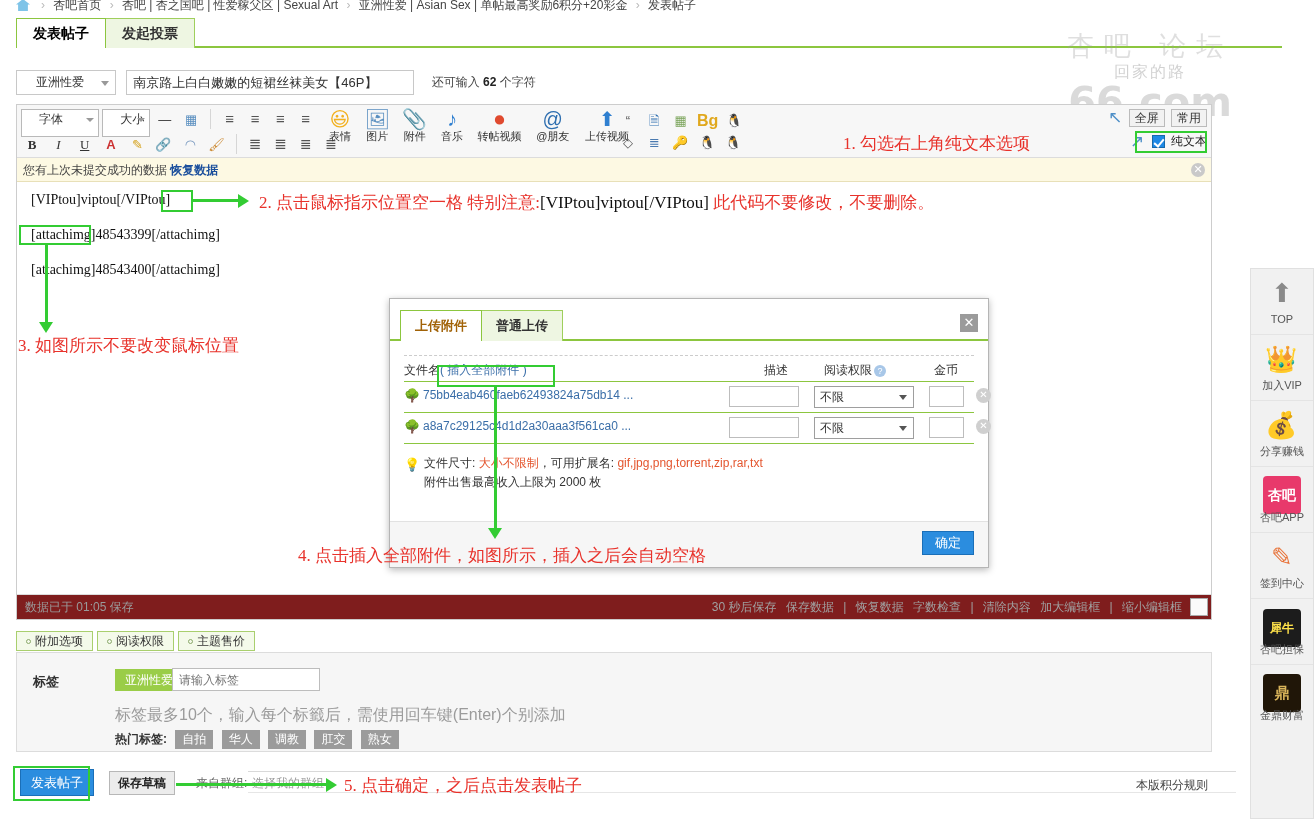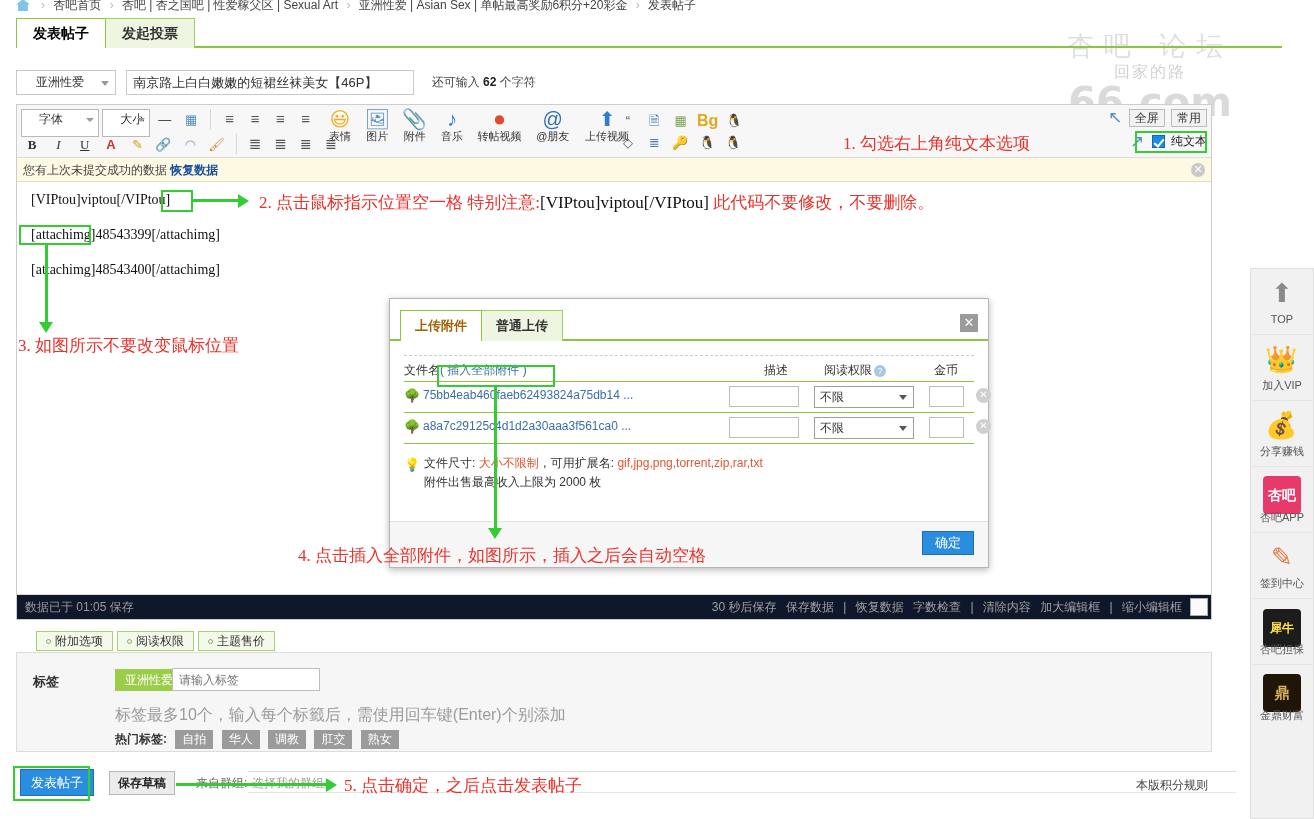--- a/index.html
+++ b/index.html
@@ -140,29 +140,29 @@
 
   .editarea {
     position: relative; height: 410px; background: #fff; padding: 10px 8px;
     font-family: "Liberation Serif", "DejaVu Serif", serif; font-size: 14px; color: #111;
     overflow: hidden;
   }
   .codeline { margin: 0 0 19px 6px; line-height: 16px; white-space: nowrap; }
 
   .statusbar {
     position:absolute; left:0; bottom:0; width:100%; height:25px; line-height:24px;
-    background:#0f172a; border-top:1px solid #dcdcdc; font-size:12px; color:#9a9a9a;
+    background:#7f1d1d; border-top:1px solid #dcdcdc; font-size:12px; color:#9a9a9a;
     padding-left:8px;
   }
   .statusbar .right { position:absolute; right:26px; top:0; color:#a0a0a0; }
   .statusbar .right i { font-style:normal; padding:0 3px; }
   .sb-icon { position:absolute; right:3px; top:3px; width:18px;height:18px;border:1px solid #aaa;background:#fafafa; }
 
   
-  .opt-tabs { position: absolute; left: 16px; top: 631px; height:36px;margin-left:20px; }
+  .opt-tabs { position: absolute; left: 16px; top: 631px; height:36px; }
   .opt-tab {
     float:left; height:20px; line-height:19px; padding:0 9px; font-size:12px;
     border:1px solid #a9cf6e; background:#f4faea; color:#333; margin-right:4px; cursor:pointer;
   }
   .opt-tab .dot { display:inline-block;width:5px;height:5px;border:1px solid #8aa86a;border-radius:50%;margin-right:4px;vertical-align:middle; }
 
   
   .tagpanel {
     position:absolute; left:16px; top:652px; width:1196px; height:100px;
     background:#f6f6f6; border:1px solid #dcdcdc;

